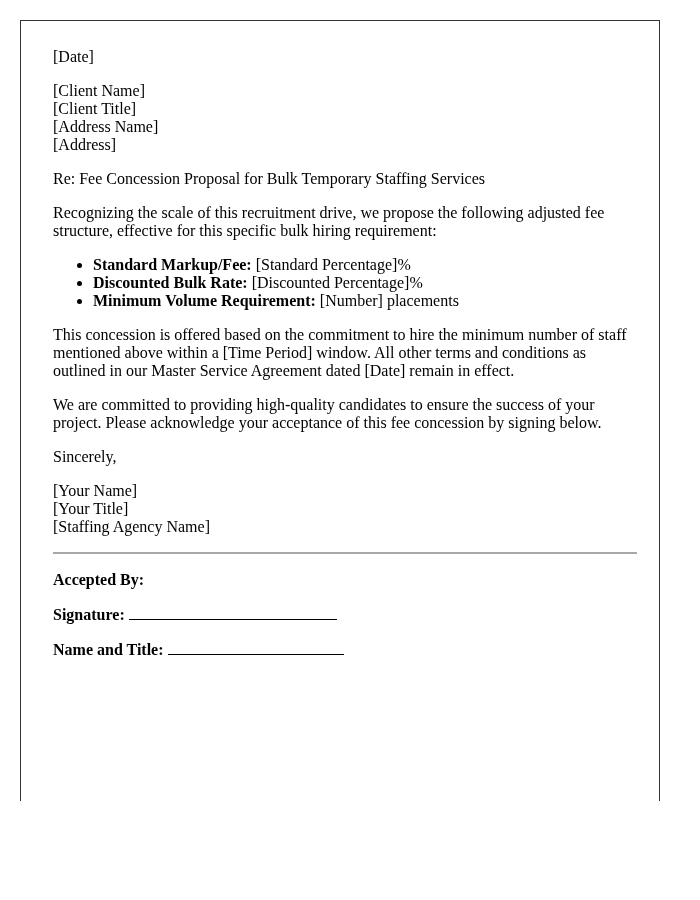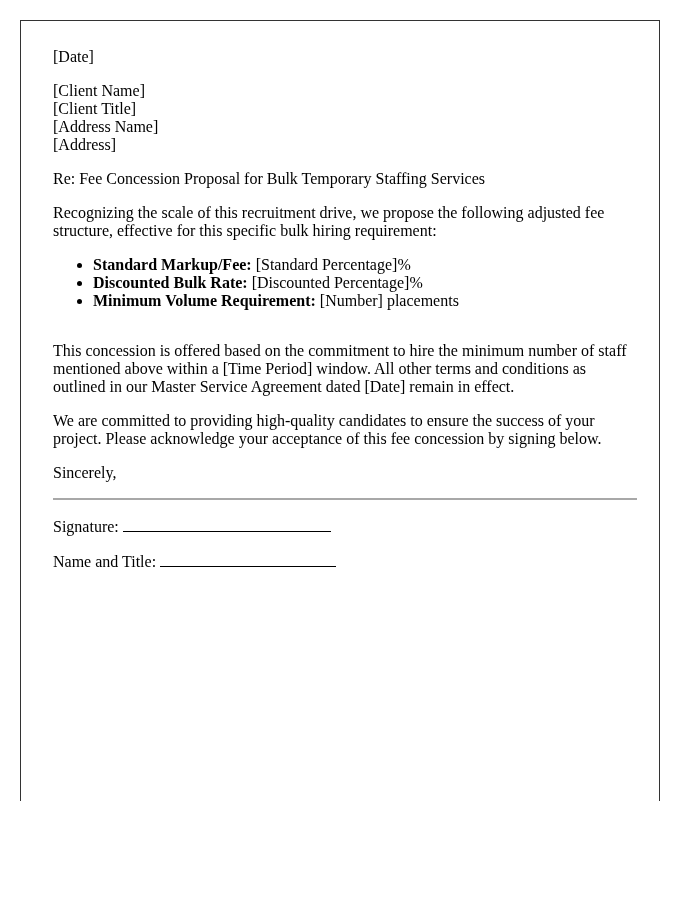--- a/index.html
+++ b/index.html
@@ -32,37 +32,38 @@
       position: absolute;
       left: 32px;
       top: 27px;
       width: 585px;
       line-height: 18px;
     }
     p {
       margin: 0 0 16px 0;
     }
     ul {
-      margin: 0 0 32px 0;
+      margin: 0 0 16px 0;
       padding-left: 40px;
     }
     ul li {
       line-height: 18px;
     }
     b { font-weight: bold; }
     hr.divider {
       border: none;
       border-top: 2px solid #a8a8a8;
       margin: 0 0 17px 0;
       width: 584px;
     }
     .sig-row {
       margin: 0 0 16px 0;
       line-height: 18px;
       white-space: nowrap;
+      font-weight: bold;
     }
     .sig-line {
       display: inline-block;
       border-bottom: 1.5px solid #000;
       vertical-align: baseline;
       height: 14px;
     }
   </style>
 </head>
 <body>
@@ -90,23 +91,29 @@
       <li><b>Discounted Bulk Rate:</b><span> [Discounted Percentage]%</span></li>
       <li><b>Minimum Volume Requirement:</b><span> [Number] placements</span></li>
     </ul>
 
     <p>This concession is offered based on the commitment to hire the minimum number of staff mentioned above within a [Time Period] window. All other terms and conditions as outlined in our Master Service Agreement dated [Date] remain in effect.</p>
 
     <p>We are committed to providing high-quality candidates to ensure the success of your project. Please acknowledge your acceptance of this fee concession by signing below.</p>
 
     <p>Sincerely,</p>
 
+    <p class="block-lines">
+      <span style="display:block">[Your Name]</span>
+      <span style="display:block">[Your Title]</span>
+      <span style="display:block">[Staffing Agency Name]</span>
+    </p>
 
     <hr class="divider">
 
+    <p><b>Accepted By:</b></p>
 
     <div class="sig-row">
       <span>Signature: </span><span class="sig-line" style="width:208px"></span>
     </div>
 
     <div class="sig-row">
       <span>Name and Title: </span><span class="sig-line" style="width:176px"></span>
     </div>
 
 

